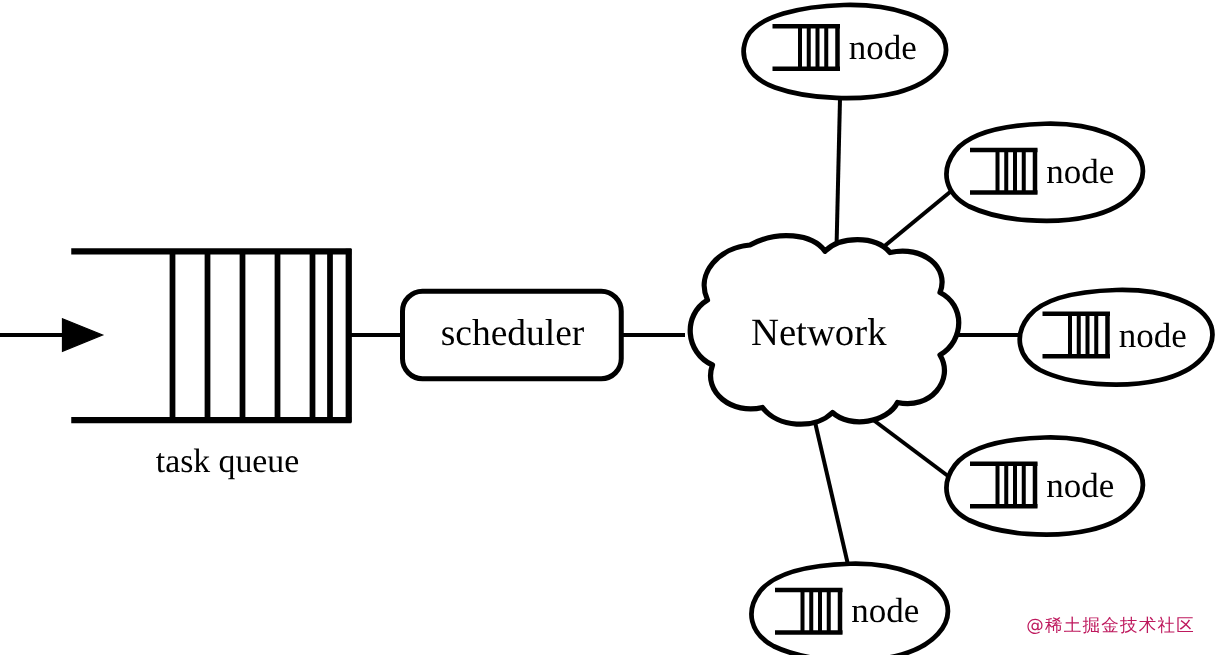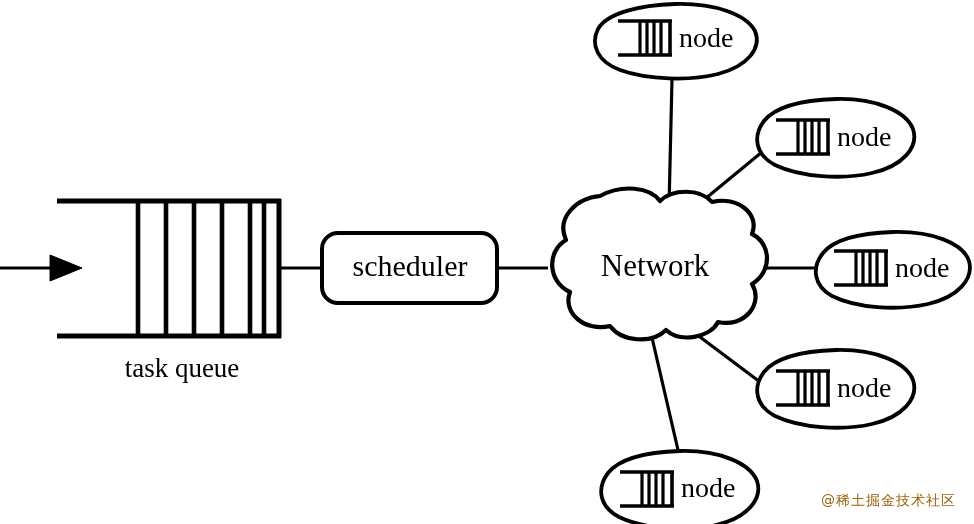--- a/index.html
+++ b/index.html
@@ -93,21 +93,21 @@
   .label-node {
     font-size: 28px;
     text-anchor: start;
   }
   .watermark-text {
     position: absolute;
     right: 18px;
     bottom: 14px;
     font-family: "DejaVu Sans", "Liberation Sans", sans-serif;
     font-size: 14px;
-    color: #a16207;
+    color: #be185d;
     letter-spacing: 1px;
     white-space: nowrap;
     user-select: none;
   }
 </style>
 </head>
 <body>
 
 <div id="diagram-root">
 

